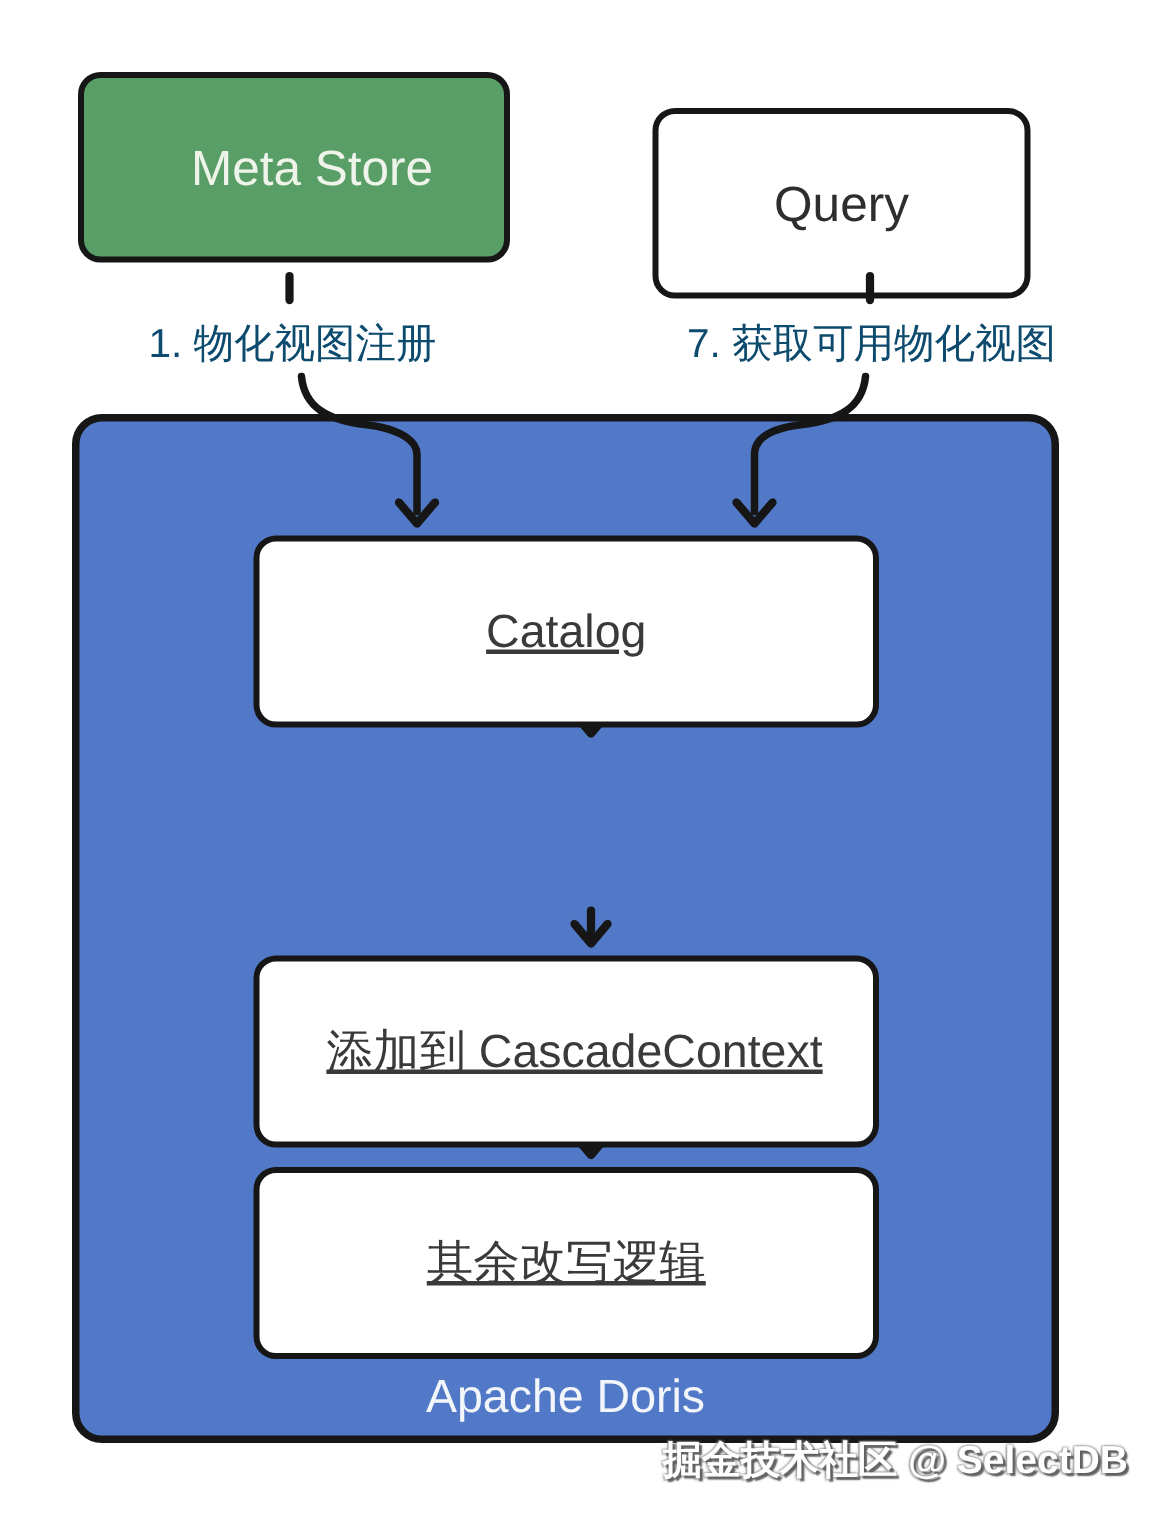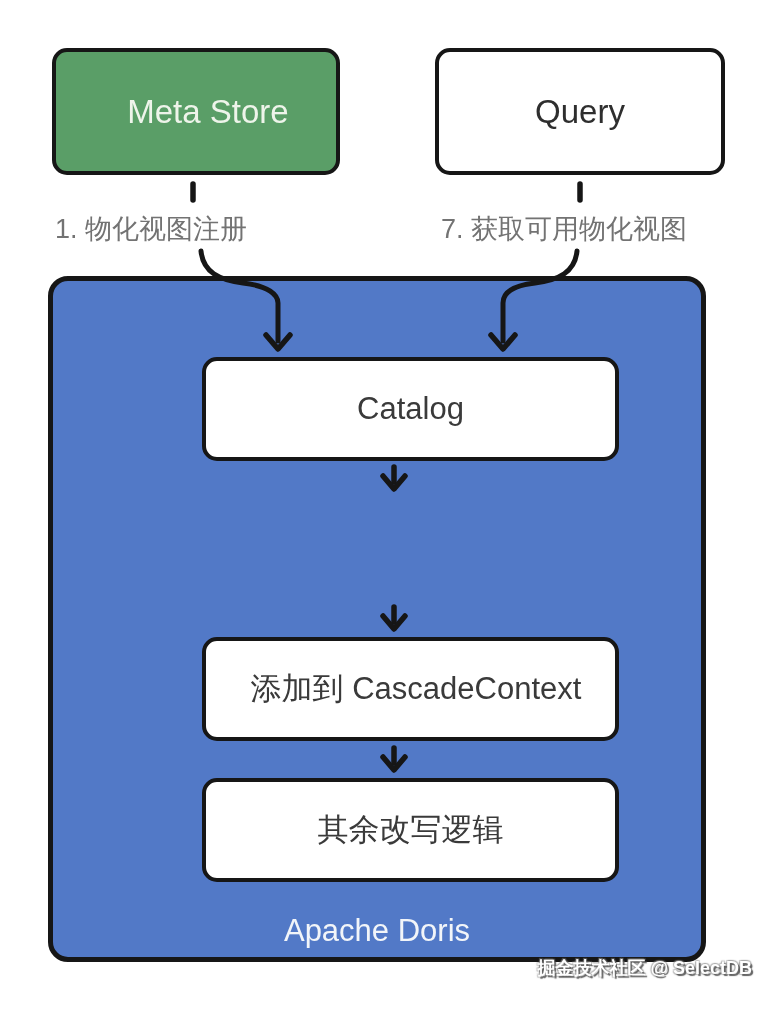--- a/index.html
+++ b/index.html
@@ -11,48 +11,48 @@
     position:relative; width:776px; height:1014px; background:#ffffff;
     font-family:"Liberation Sans","DejaVu Sans",sans-serif; overflow:hidden;
   }
   .node{
     position:absolute; box-sizing:border-box;
     border:4px solid var(--stroke); border-radius:15px;
     display:flex; align-items:center; justify-content:center;
   }
   .top-node{ width:288px; height:127px; top:48px; font-size:33px; }
   #meta-store{ left:52px; background:var(--green); color:var(--light_text);padding-left:24px; }
-  #query{ left:435px; width:290px; background:var(--box_bg); color:#2e2e2e; }
+  #query{ left:435px; width:252px; background:var(--box_bg); color:#2e2e2e;margin-top:24px; }
   #doris{
     position:absolute; box-sizing:border-box; left:48px; top:276px;
     width:658px; height:686px; background:var(--blue);
     border:5px solid var(--stroke); border-radius:20px;
   }
   .flow-box{
-    left:202px; width:417px; height:104px; background:var(--box_bg);
-    color:var(--box_text); font-size:31px; z-index:10; white-space:nowrap;
+    left:169px; width:417px; height:128px; background:var(--box_bg);
+    color:var(--box_text); font-size:31px; z-index:10; white-space:nowrap;text-decoration:underline;
   }
   #flow-0{ top:357px; }
   #flow-1{ top:497px; font-size:30px; }
   #flow-2{ top:637px;padding-left:11px; }
   #flow-3{ top:778px; }
   .edge-label{
-    position:absolute; top:212px; width:280px; 
-    font-size:27px; line-height:34px; color:#737373; font-weight:500;
+    position:absolute; top:212px; width:280px; text-align:center;
+    font-size:27px; line-height:34px; color:#0c4a6e; font-weight:500;
     white-space:nowrap; z-index:6;
   }
   #edge-label-0{ left:55px; }
   #edge-label-1{ left:441px; }
   #doris-title{
     position:absolute; left:0; right:0; bottom:8px; text-align:center;
     font-size:31px; color:#f2f5f9; font-weight:500;
   }
   #watermark{
     position:absolute; top:956px; right:24px; z-index:20;
-    font-size:18px; font-weight:700; color:#ffffff; white-space:nowrap;
+    font-size:26px; font-weight:700; color:#ffffff; white-space:nowrap;
     text-shadow:2px 2px 1px rgba(90,90,90,.95), -1px -1px 1px rgba(150,150,150,.6),
                 1px -1px 1px rgba(130,130,130,.5), -1px 1px 1px rgba(130,130,130,.5);
   }
   svg#arrows{ position:absolute; left:0; top:0; z-index:5; pointer-events:none; }
   .st{ stroke:var(--stroke); fill:none; stroke-linecap:round; stroke-linejoin:round; }
 </style>
 </head>
 <body>
 
 <div id="canvas">

